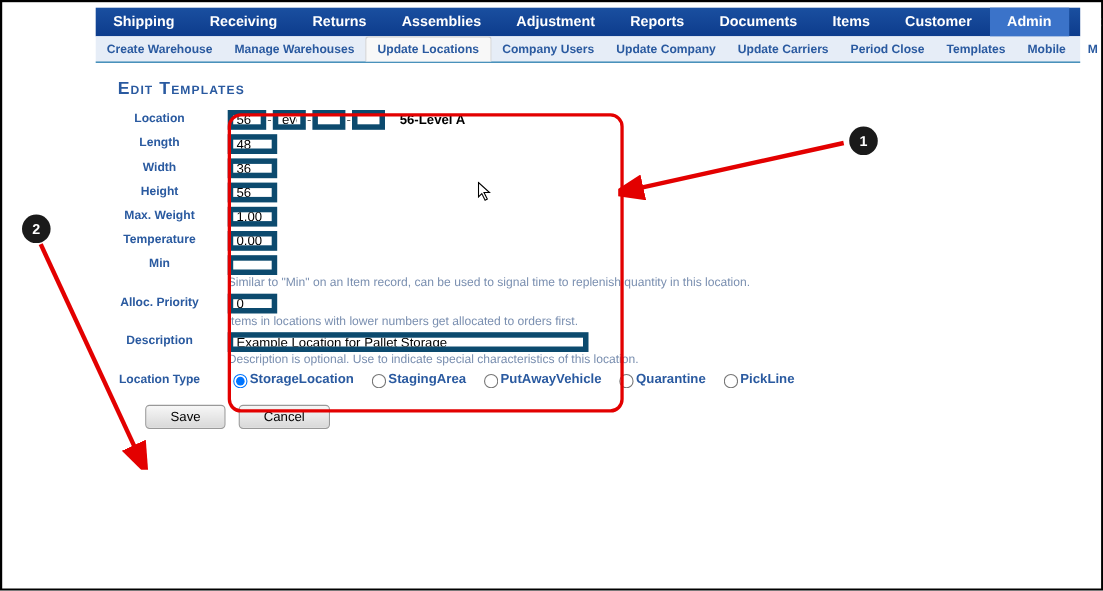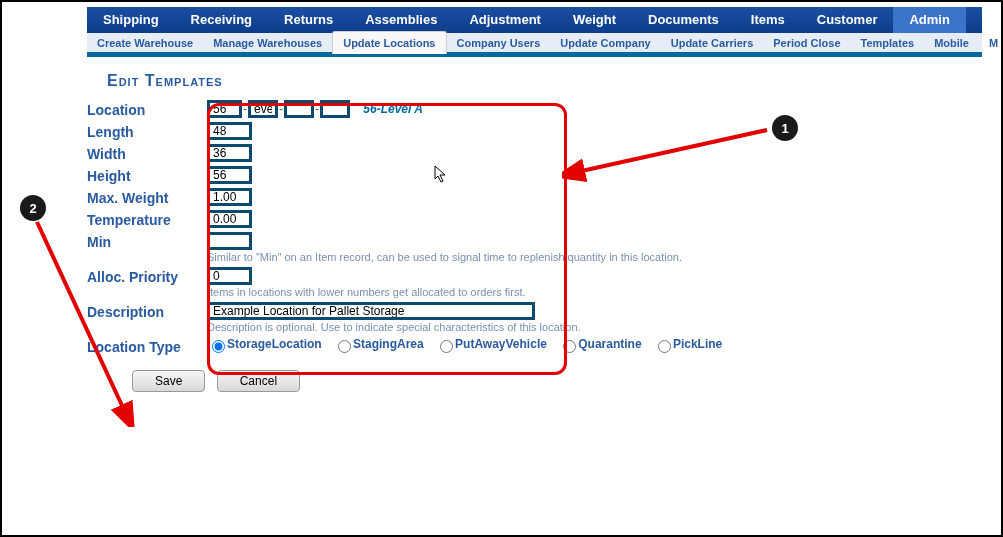--- a/index.html
+++ b/index.html
@@ -42,21 +42,21 @@
   .top-nav-item.active {
     background: #3b73c9;
   }
   .sub-nav {
     background: #e6edf7;
     margin: 0 0 0 85px;
     width: 895px;
     height: 24px;
     display: flex;
     align-items: center;
-    border-bottom: 5px solid #0369a1;
+    border-bottom: 1px solid #0369a1;
   }
   .sub-nav-item {
     color: #2a5aa0;
     font-weight: bold;
     font-size: 11px;
     padding: 5px 10px;
     cursor: pointer;
     white-space: nowrap;
   }
   .sub-nav-item.active {
@@ -77,52 +77,51 @@
     margin: 10px 0 0 85px;
     position: relative;
   }
   .form-row {
     display: flex;
     align-items: flex-start;
     margin-bottom: 4px;
   }
   .form-label {
     width: 120px;
-    text-align: left;
+    text-align: center;
     color: #2a5aa0;
     font-weight: bold;
-    font-size: 14px;
+    font-size: 11px;
     padding-right: 4px;
     padding-top: 2px;
   }
   .form-field {
     flex: 1;
   }
   .txt {
-    border: 3px solid #0c4a6e;
+    border: 5px solid #0c4a6e;
     padding: 1px 3px;
     font-size: 12px;
     font-family: Arial, sans-serif;
     height: 18px;
   }
   .txt.small { width: 45px; }
   .txt.w35 { width: 35px; }
   .txt.w50 { width: 30px; }
   .txt.wide { width: 328px; }
   .hint {
     color: #7a8fb0;
     font-size: 11px;
     margin-top: 1px;
   }
   .loc-str {
-    color: #0369a1;
+    color: #000000;
     font-weight: bold;
     font-size: 12px;
     margin-left: 10px;
-    font-style: italic;
   }
   .radio-row label {
     font-weight: bold;
     color: #2a5aa0;
     font-size: 12px;
     margin-right: 8px;
   }
   .radio-row input { margin-right: 2px; vertical-align: middle; }
   .btn-row { margin: 15px 0 0 45px; }
   .btn {
@@ -177,21 +176,21 @@
 
 <div class="outer-border">
   <div class="inner">
 
     <div class="top-nav">
       <div class="top-nav-item">Shipping</div>
       <div class="top-nav-item">Receiving</div>
       <div class="top-nav-item">Returns</div>
       <div class="top-nav-item">Assemblies</div>
       <div class="top-nav-item">Adjustment</div>
-      <div class="top-nav-item">Weight</div>
+      <div class="top-nav-item">Reports</div>
       <div class="top-nav-item">Documents</div>
       <div class="top-nav-item">Items</div>
       <div class="top-nav-item">Customer</div>
       <div class="top-nav-item active">Admin</div>
       <div class="top-nav-item">Home</div>
     </div>
 
     <div class="sub-nav">
       <div class="sub-nav-item">Create Warehouse</div>
       <div class="sub-nav-item">Manage Warehouses</div>

